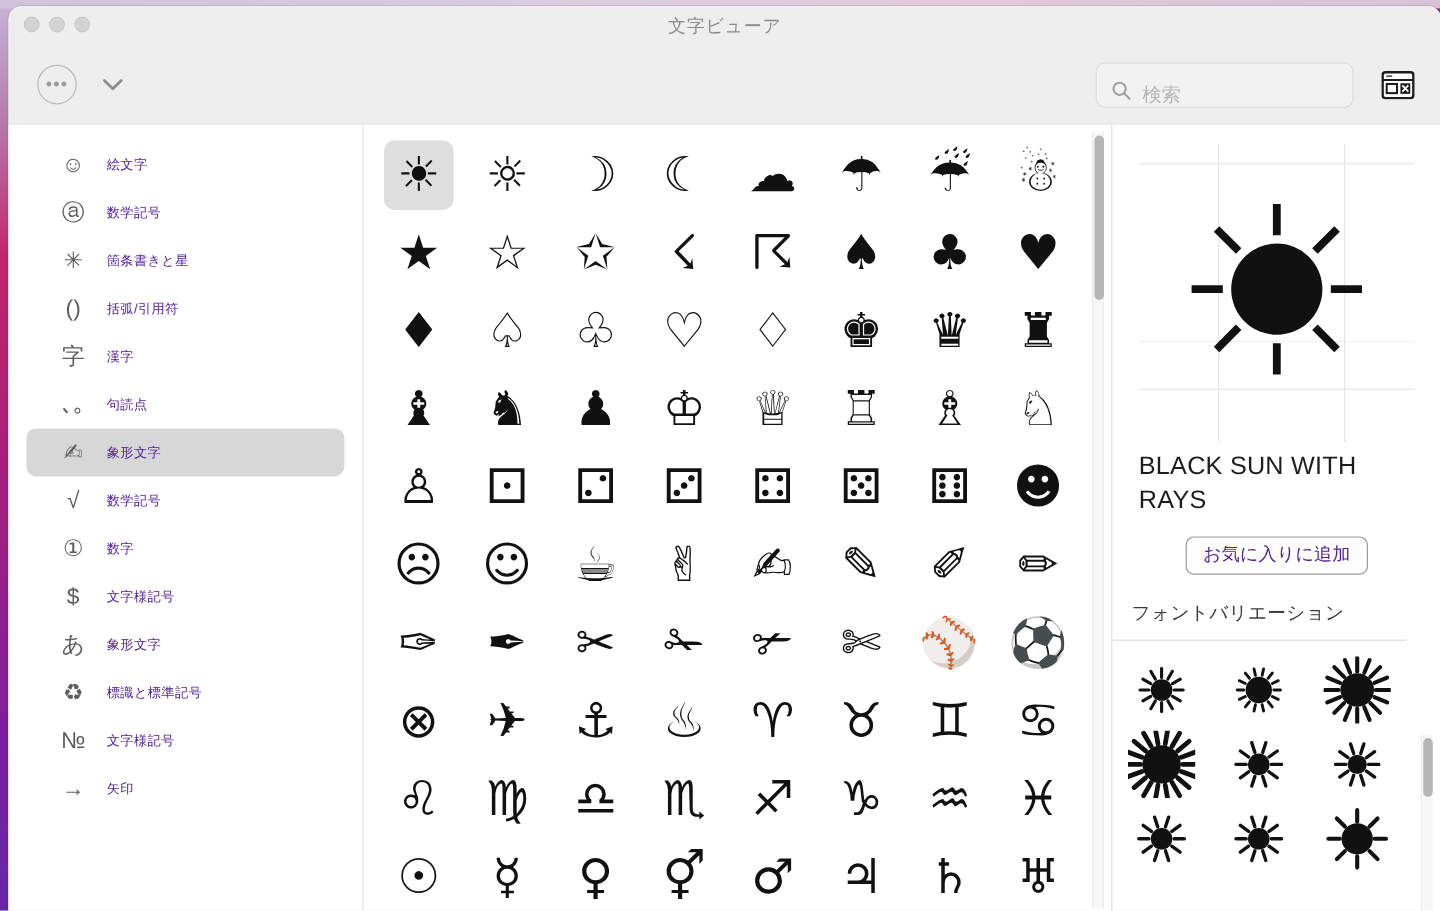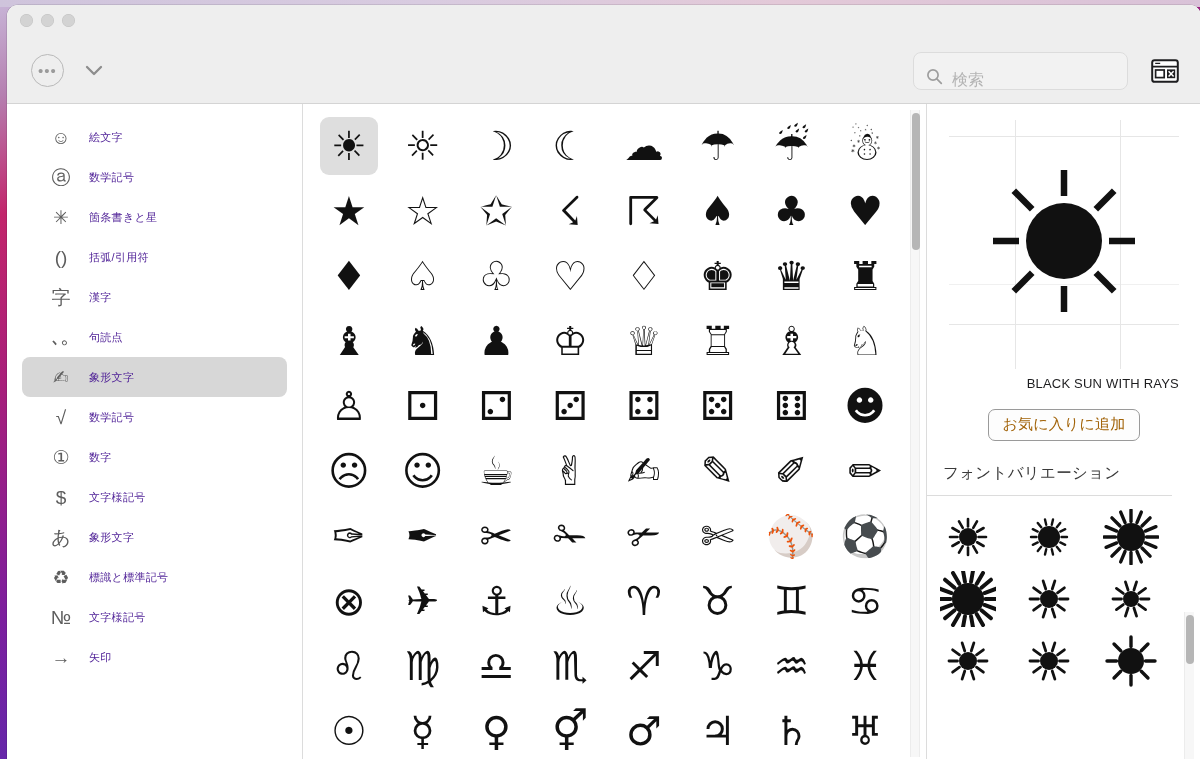--- a/index.html
+++ b/index.html
@@ -264,39 +264,39 @@
   #big-glyph {
     position: absolute;
     left: 0; right: 0;
     top: 52px;
     text-align: center;
   }
   #big-glyph svg { display: inline-block; }
 
   #char-name {
     margin: 6px 22px 0 22px;
-    text-align: right;
-    font-size: 13px;
+    text-align: left;
+    font-size: 21px;
     line-height: 1.32;
     color: #1d1d1f;
     letter-spacing: 0.2px;
   }
 
   #fav-wrap {
     margin-top: 17px;
     text-align: center;
   }
   #fav-btn {
     display: inline-block;
     border: 1px solid #9a9a9a;
     border-radius: 7px;
     padding: 5px 13px 6px 13px;
     font-family: inherit;
     font-size: 15px;
-    color: #a16207;
+    color: #4c1d95;
     background: #fdfdfd;
     letter-spacing: 0.2px;
   }
 
   #variations-header {
     margin-top: 22px;
     padding: 0 0 11px 16px;
     font-size: 15.5px;
     color: #3a3a3a;
     letter-spacing: 0.3px;
@@ -346,20 +346,21 @@
   <div id="window">
 
     <div id="chrome">
 
       <div id="traffic">
         <span class="light"></span>
         <span class="light"></span>
         <span class="light"></span>
       </div>
 
+      <div id="title">文字ビューア</div>
 
       <div id="toolbar">
 
         <div id="more-btn">
           <span>•••</span>
         </div>
 
         <div id="chevron-btn">
           <svg width="22" height="18" viewBox="0 0 22 18">
             <path d="M4 5 L11 12 L18 5" fill="none" stroke="#8d8d8d" stroke-width="2.3" stroke-linecap="round" stroke-linejoin="round"></path>

